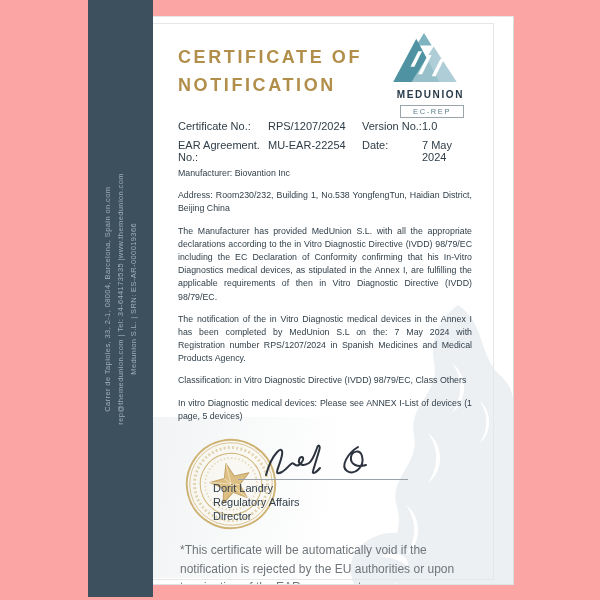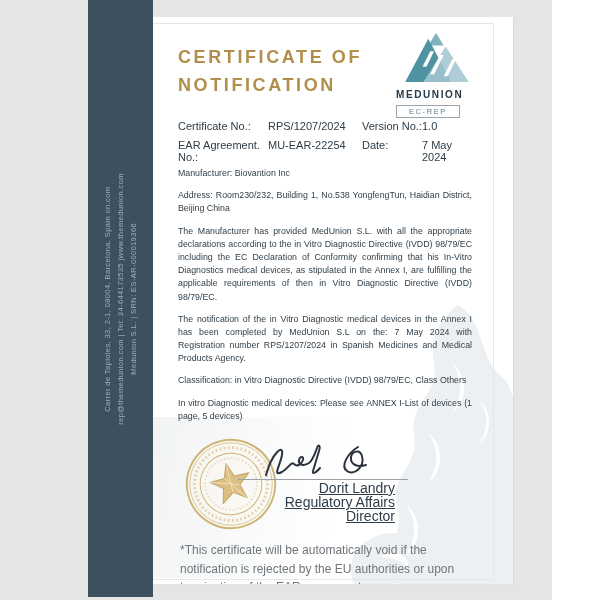--- a/index.html
+++ b/index.html
@@ -1,51 +1,51 @@
 <!DOCTYPE html>
 <html><head>
 <meta charset="utf-8">
 <style>
   html,body{margin:0;padding:0;background:#ffffff;}
-  .canvas{position:relative;width:552px;height:600px;background:#e5e5e5;overflow:hidden;
+  .canvas{position:relative;width:600px;height:600px;background:#fca5a5;overflow:hidden;
           font-family:"Liberation Sans",sans-serif;}
   
   .page{position:absolute;left:88px;top:16px;width:425px;height:567px;background:#ffffff;
         border-top:1px solid #e5e8ea;border-right:1px solid #d9dcde;border-bottom:1px solid #e0e3e5;
         overflow:hidden;}
   .page-shade{position:absolute;left:0;top:400px;width:100%;height:161px;z-index:0;
         background:linear-gradient(100deg,#edf0f1 0%,rgba(255,255,255,0) 58%);}
   .inner-border{position:absolute;left:60px;top:6px;width:344px;height:555px;
         border:1px solid #e4e6e7;z-index:1;}
   .watermark{position:absolute;left:252px;top:288px;width:174px;height:279px;z-index:0;}
   
   .bar{position:absolute;left:88px;top:0;width:65px;height:597px;background:#3d505e;z-index:6;
        display:flex;align-items:center;justify-content:center;}
   .bar-text{writing-mode:vertical-rl;transform:rotate(180deg);color:#9db0ba;font-size:7.5px;
        letter-spacing:0.4px;line-height:13px;text-align:center;}
   
   .title{position:absolute;left:90px;top:26px;width:240px;z-index:2;color:#b18e4a;
        font-size:18px;font-weight:800;letter-spacing:2.6px;line-height:28px;}
-  .logo{position:absolute;left:308px;top:15px;width:88px;text-align:left;z-index:2;}
+  .logo{position:absolute;left:288px;top:15px;width:88px;text-align:right;z-index:2;}
   .logo-name{font-size:10px;font-weight:700;letter-spacing:1.6px;color:#273a49;margin-top:1px;}
   .logo-badge{display:inline-block;border:1px solid #9aa5ab;background:#fff;padding:1px 12px;
        margin-top:3px;font-size:7.5px;letter-spacing:1.6px;color:#5b7e8a;}
   
   .meta{position:absolute;left:90px;top:103px;width:296px;z-index:2;font-size:11px;color:#2e3c47;}
   .meta-row{display:grid;grid-template-columns:90px 94px 60px 1fr;margin-bottom:7px;}
   
   .bodytext{position:absolute;left:90px;top:150px;width:294px;z-index:2;font-size:8.8px;
        line-height:1.5;color:#32404b;text-align:justify;}
   .bodytext p{margin:0 0 9px 0;}
   
   .seal{position:absolute;left:95px;top:419px;width:96px;height:96px;z-index:2;}
   .sig-script{position:absolute;left:166px;top:422px;width:146px;height:46px;z-index:3;}
   .sig-line{position:absolute;left:150px;top:462px;width:170px;height:1px;background:#9aa1a8;z-index:2;}
-  .sig-block{position:absolute;left:125px;top:464px;width:182px;z-index:2;text-align:right;
-       font-size:14px;line-height:14px;color:#2f3d4a;text-decoration:underline;}
+  .sig-block{position:absolute;left:125px;top:464px;width:182px;z-index:2;text-align:left;
+       font-size:11px;line-height:14px;color:#2f3d4a;}
   
   .footer-note{position:absolute;left:92px;top:524px;width:294px;z-index:2;font-size:12px;
        line-height:1.55;color:#6f757a;}
 </style>
 </head>
 <body>
 
 <div class="canvas">
 
   <div class="page">

